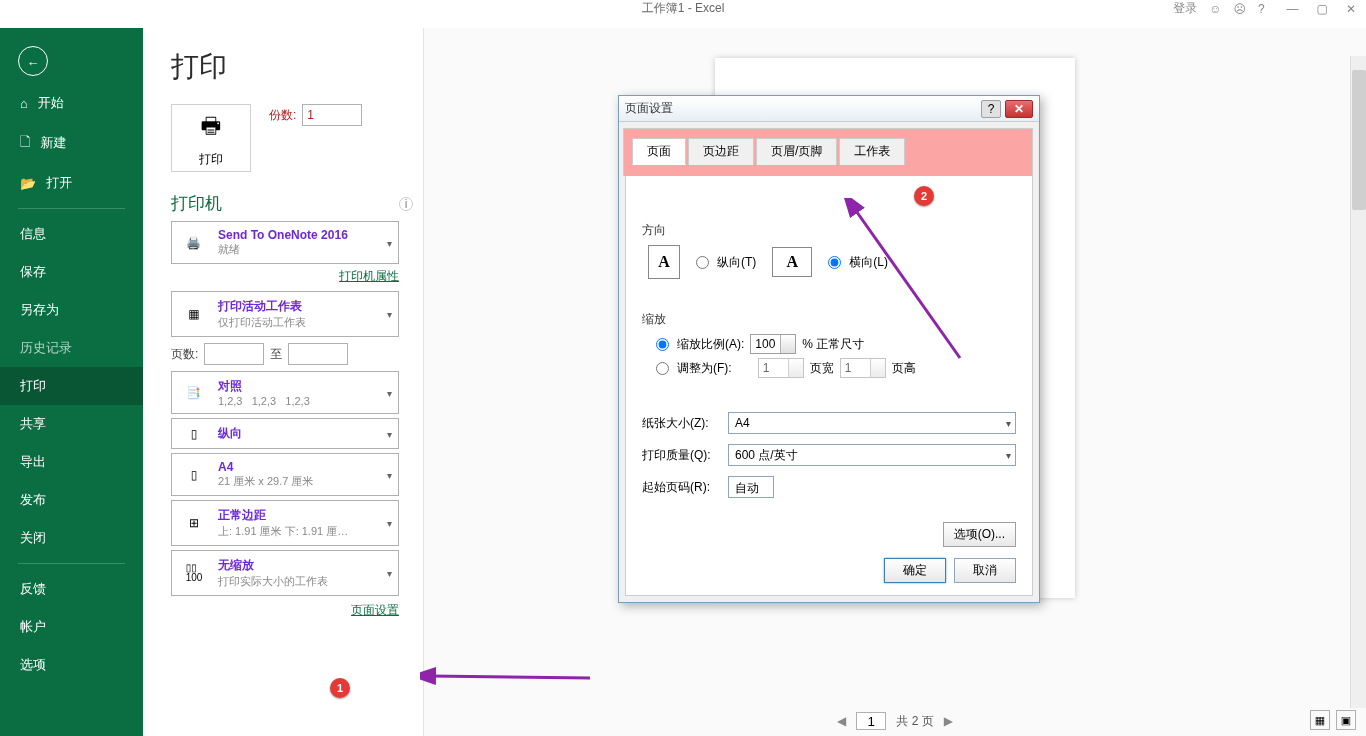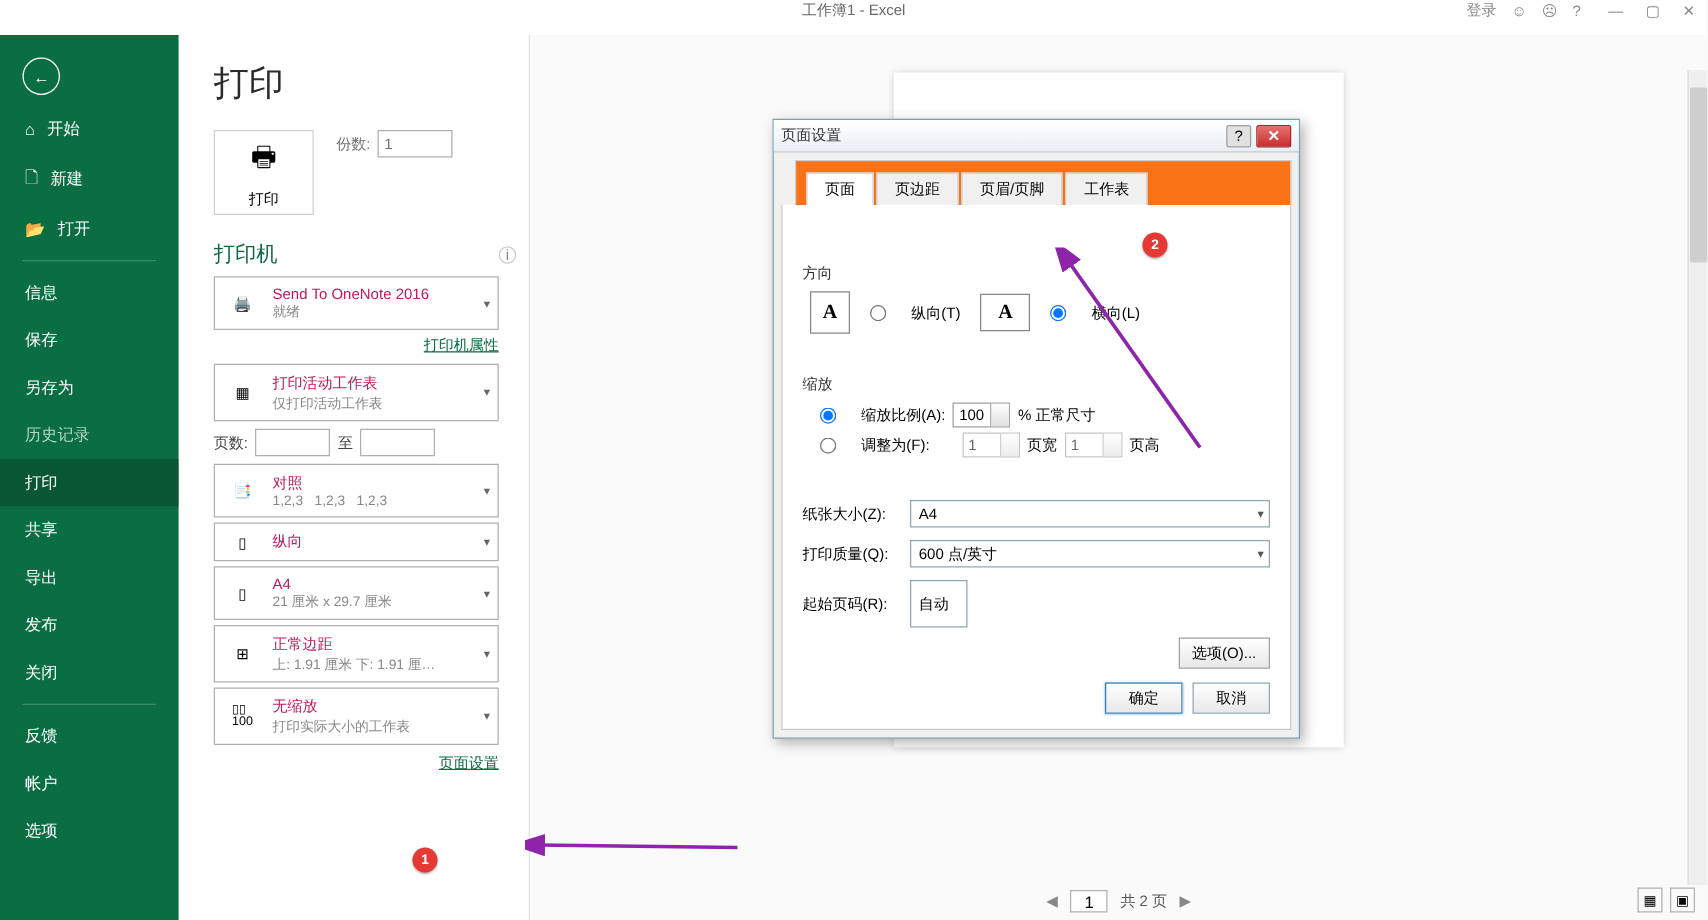--- a/index.html
+++ b/index.html
@@ -24,29 +24,29 @@
 .sidebar .item.disabled { color: #b0d5c2; }
 .sidebar .divider { border-top: 1px solid #3a8c65; margin: 6px 18px; }
 
 
 .main { flex: 1; background: #fff; display: flex; position: relative; }
 .print-pane { width: 280px; padding: 20px 10px 10px 28px; }
 .print-pane h1 { font-size: 28px; font-weight: 300; color: #2b2b2b; margin-bottom: 18px; }
 
 .print-btn-row { display: flex; align-items: flex-start; gap: 18px; margin-bottom: 20px; }
 .print-big-btn { width: 80px; height: 68px; border: 1px solid #d0d0d0; display: flex; flex-direction: column; align-items: center; justify-content: center; gap: 4px; cursor: pointer; font-size: 12px; }
-.copies { display: flex; align-items: center; gap: 6px; font-size: 12px; color: #737373; }
+.copies { display: flex; align-items: center; gap: 6px; font-size: 12px; color: #b91c1c; }
 .spinner { width: 60px; height: 22px; border: 1px solid #b0b0b0; display: flex; align-items: center; padding: 0 4px; background: #fff; }
 
 .section-title { font-size: 17px; color: #106a3f; margin-bottom: 6px; margin-top: 12px; display: flex; align-items: center; gap: 48px; }
 .info-icon { margin-left: auto; color: #888; font-size: 12px; border: 1px solid #ccc; border-radius: 50%; width: 14px; height: 14px; display: inline-flex; align-items: center; justify-content: center; }
 
 .dropdown { width: 228px; border: 1px solid #b0b0b0; padding: 6px 8px; display: flex; align-items: center; gap: 10px; cursor: pointer; font-size: 12px; margin-bottom: 4px; position: relative; background: #fff; }
 .dropdown .caret { position: absolute; right: 6px; top: 50%; transform: translateY(-50%); color: #666; font-size: 10px; }
-.dropdown .txt .line1 { color: #be185d; }
+.dropdown .txt .line1 { color: #6d28d9; font-weight: bold; }
 .dropdown .txt .line2 { color: #888; font-size: 11px; }
 .dropdown .icon { width: 28px; display: flex; justify-content: center; }
 
 .link { color: #0b6e42; text-decoration: underline; font-size: 12px; cursor: pointer; text-align: right; display: block; width: 228px; margin-bottom: 6px; }
 
 .pages-row { display: flex; align-items: center; gap: 6px; font-size: 12px; margin: 6px 0; color: #444; width: 228px; }
 .pages-row input { width: 60px; height: 22px; border: 1px solid #b0b0b0; padding: 0 4px; }
 
 
 .preview-area { flex: 1; background: #fafafa; display: flex; flex-direction: column; border-left: 1px solid #e3e3e3; position: relative; }
@@ -57,41 +57,41 @@
 .preview-icons { position: absolute; right: 10px; bottom: 6px; display: flex; gap: 6px; }
 .preview-icons span { width: 20px; height: 20px; border: 1px solid #b0b0b0; display: inline-flex; align-items: center; justify-content: center; font-size: 11px; cursor: pointer; }
 
 
 .dialog { position: absolute; left: 618px; top: 95px; width: 422px; background: #f0f0f0; border: 1px solid #7a9fb8; box-shadow: 3px 3px 10px rgba(0,0,0,0.3); font-size: 12px; }
 .dialog-titlebar { height: 26px; background: linear-gradient(#fff,#e8eef5); border-bottom: 1px solid #ccc; display: flex; align-items: center; padding: 0 6px; }
 .dialog-titlebar .dtitle { flex: 1; color: #333; }
 .dialog-titlebar .help { width: 20px; height: 18px; background: #e1e1e1; border: 1px solid #a0a0a0; display: inline-flex; align-items: center; justify-content: center; margin-right: 4px; border-radius: 2px; cursor: pointer; }
 .dialog-titlebar .close { width: 28px; height: 18px; background: linear-gradient(#e87070,#c73030); color: #fff; border: 1px solid #a02828; border-radius: 2px; display: inline-flex; align-items: center; justify-content: center; cursor: pointer; font-weight: bold; }
 
-.dialog-tabs { display: flex; padding: 8px 8px 0 8px; background: #f97316; margin: 6px 6px 0 17px; border: 1px solid #ccc; border-bottom: none; }
+.dialog-tabs { display: flex; padding: 8px 8px 12px 8px; background: #fca5a5; margin: 6px 6px 0 4px; border: 1px solid #ccc; border-bottom: none; }
 .dialog-tabs .tab { padding: 4px 14px; border: 1px solid #ccc; border-bottom: none; background: #f0f0f0; margin-right: 2px; cursor: pointer; position: relative; top: 1px; }
 .dialog-tabs .tab.active { background: #fff; border-bottom: 1px solid #fff; }
 
 .dialog-body { background: #fff; margin: 0 6px 6px 6px; border: 1px solid #ccc; border-top: none; padding: 14px 16px 10px 16px; min-height: 420px; position: relative; }
 
 .group-label { margin-bottom: 6px; color: #333; margin-top: 32px; }
 .orient-row { display: flex; align-items: center; gap: 16px; margin-left: 6px; margin-bottom: 20px; }
 .page-icon { width: 32px; height: 34px; border: 1px solid #888; background: #fff; display: inline-flex; align-items: center; justify-content: center; font-family: serif; font-weight: bold; font-size: 16px; }
 .page-icon.landscape { width: 40px; height: 30px; }
-.radio-label { display: inline-flex; align-items: center; gap: 20px; cursor: pointer; }
+.radio-label { display: inline-flex; align-items: center; gap: 8px; cursor: pointer; }
 
 .scale-row { display: flex; align-items: center; gap: 6px; margin: 4px 0 4px 14px; }
 .scale-row .spinbox, .field-row .spinbox { width: 46px; height: 20px; border: 1px solid #a0a0a0; padding: 0 18px 0 4px; position: relative; display: inline-flex; align-items: center; background: #fff; }
 .spinbox::after { content: ""; position: absolute; right: 0; top: 0; bottom: 0; width: 14px; background: linear-gradient(#fff,#e0e0e0); border-left: 1px solid #b0b0b0; }
 
 .field-row { display: flex; align-items: center; gap: 8px; margin: 10px 0; }
 .field-row label { width: 78px; }
 .combo { flex: 1; height: 22px; border: 1px solid #8fa6b8; background: #fff; display: flex; align-items: center; padding: 0 20px 0 6px; position: relative; }
 .combo::after { content: "▾"; position: absolute; right: 4px; color: #555; font-size: 10px; }
-.textbox { width: 46px; height: 38px; border: 1px solid #8fa6b8; background: #fff; padding: 0 6px; display: inline-flex; align-items: center; }
+.textbox { width: 46px; height: 22px; border: 1px solid #8fa6b8; background: #fff; padding: 0 6px; display: inline-flex; align-items: flex-end; }
 
 .dialog-actions { position: absolute; right: 16px; bottom: 12px; display: flex; gap: 8px; }
 .dialog-actions button { padding: 3px 18px; border: 1px solid #8fa6b8; background: linear-gradient(#fff,#e8e8e8); cursor: pointer; font-size: 12px; }
 .dialog-actions button.primary { border: 1px solid #3c7fb1; box-shadow: 0 0 2px #5cabe0; }
 .options-btn { position: absolute; right: 16px; bottom: 48px; padding: 3px 10px; border: 1px solid #a0a0a0; background: linear-gradient(#fff,#e8e8e8); cursor: pointer; font-size: 12px; }
 
 
 .badge { position: absolute; width: 20px; height: 20px; background: #e53935; color: #fff; border-radius: 50%; font-size: 11px; display: flex; align-items: center; justify-content: center; font-weight: bold; box-shadow: 0 1px 2px rgba(0,0,0,0.4); }
 .arrow-svg { position: absolute; pointer-events: none; }
 

